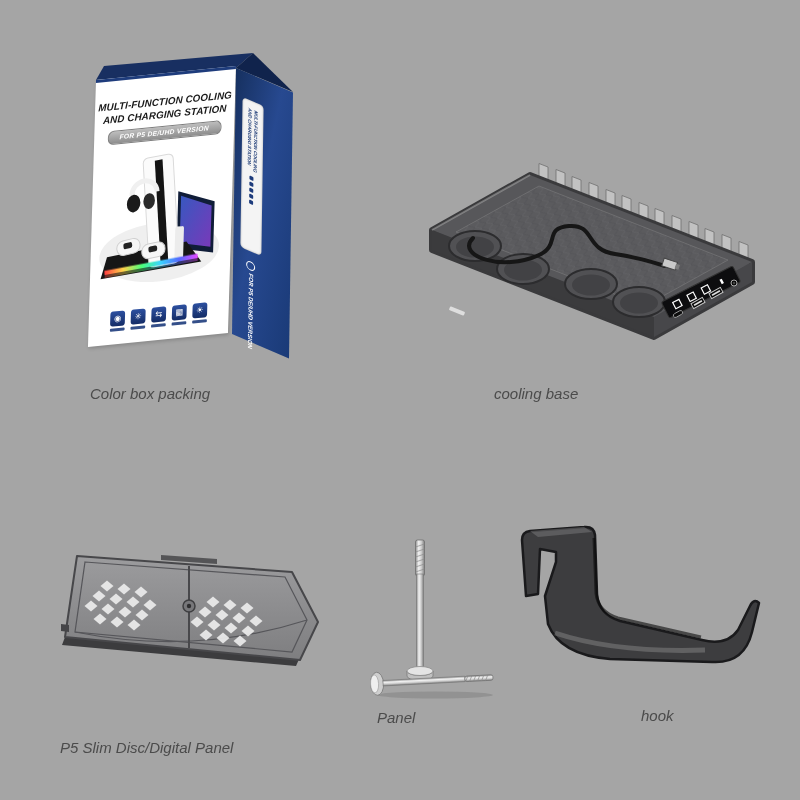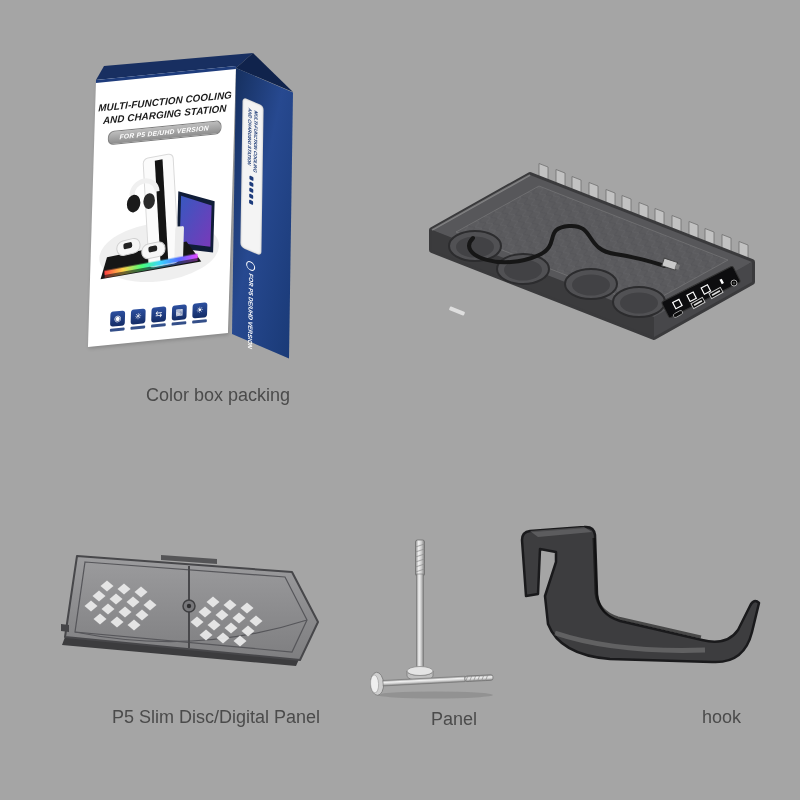--- a/index.html
+++ b/index.html
@@ -1,24 +1,24 @@
 <!DOCTYPE html>
 <html><head>
 <meta charset="utf-8">
 <style>
   html,body{margin:0;padding:0;}
   body{width:800px;height:800px;background:#a5a5a5;position:relative;overflow:hidden;
        font-family:"Liberation Sans",sans-serif;}
   .stage{position:absolute;inset:0;}
   svg{display:block;}
   .illus{position:absolute;pointer-events:none;}
-  .caption{position:absolute;color:#4b4b4b;font-size:18px;text-align:right;}
+  .caption{position:absolute;color:#4b4b4b;font-size:15px;text-align:left;font-style:italic;}
   #cap-box{left:90px;top:385px;width:200px;}
   #cap-base{left:494px;top:385px;width:200px;}
-  #cap-panel{left:60px;top:707px;width:260px;}
+  #cap-panel{left:60px;top:739px;width:260px;}
   #cap-screw{left:377px;top:709px;width:100px;}
   #cap-hook{left:641px;top:707px;width:100px;}
 
   
   #box-backdrop{position:absolute;left:0;top:0;}
   .box-front{position:absolute;left:0;top:0;width:143px;height:268px;
     transform:matrix(0.979,-0.098,-0.030,0.996,96,80);transform-origin:0 0;
     background:#ffffff;border-top:3px solid #1e3c7c;box-sizing:border-box;
     box-shadow:1px 2px 4px rgba(0,0,0,0.18);}
   .box-side{position:absolute;left:0;top:0;width:57px;height:266px;
@@ -333,16 +333,17 @@
              L 102 76 Q 104 97 125 103 L 207 122 Q 232 128 243 112
              L 255 88 Q 259 80 264 85 L 257 114 Q 249 146 217 144
              L 115 141 Q 65 137 53 106 L 50 78
              L 61 44 L 61 34 L 45 31 L 43 76 L 31 78 Z" fill="rgba(38,38,40,0.82)" stroke="#1a1a1c" stroke-width="2.5" stroke-linejoin="round"></path>
     <polygon points="35,13 89,9 97,14 43,19" fill="rgba(130,130,132,0.45)"></polygon>
     <path d="M 99 20 L 101 75 Q 103 94 123 100 L 206 119" fill="none" stroke="rgba(10,10,10,0.6)" stroke-width="3"></path>
     <path d="M 60 115 Q 120 135 210 132" fill="none" stroke="rgba(190,190,190,0.28)" stroke-width="5"></path>
   </svg>
 
   <div class="caption" id="cap-box">Color box packing</div>
+  <div class="caption" id="cap-base">cooling base</div>
   <div class="caption" id="cap-panel">P5 Slim Disc/Digital Panel</div>
   <div class="caption" id="cap-screw">Panel</div>
   <div class="caption" id="cap-hook">hook</div>
 </div>
 
 </body></html>

